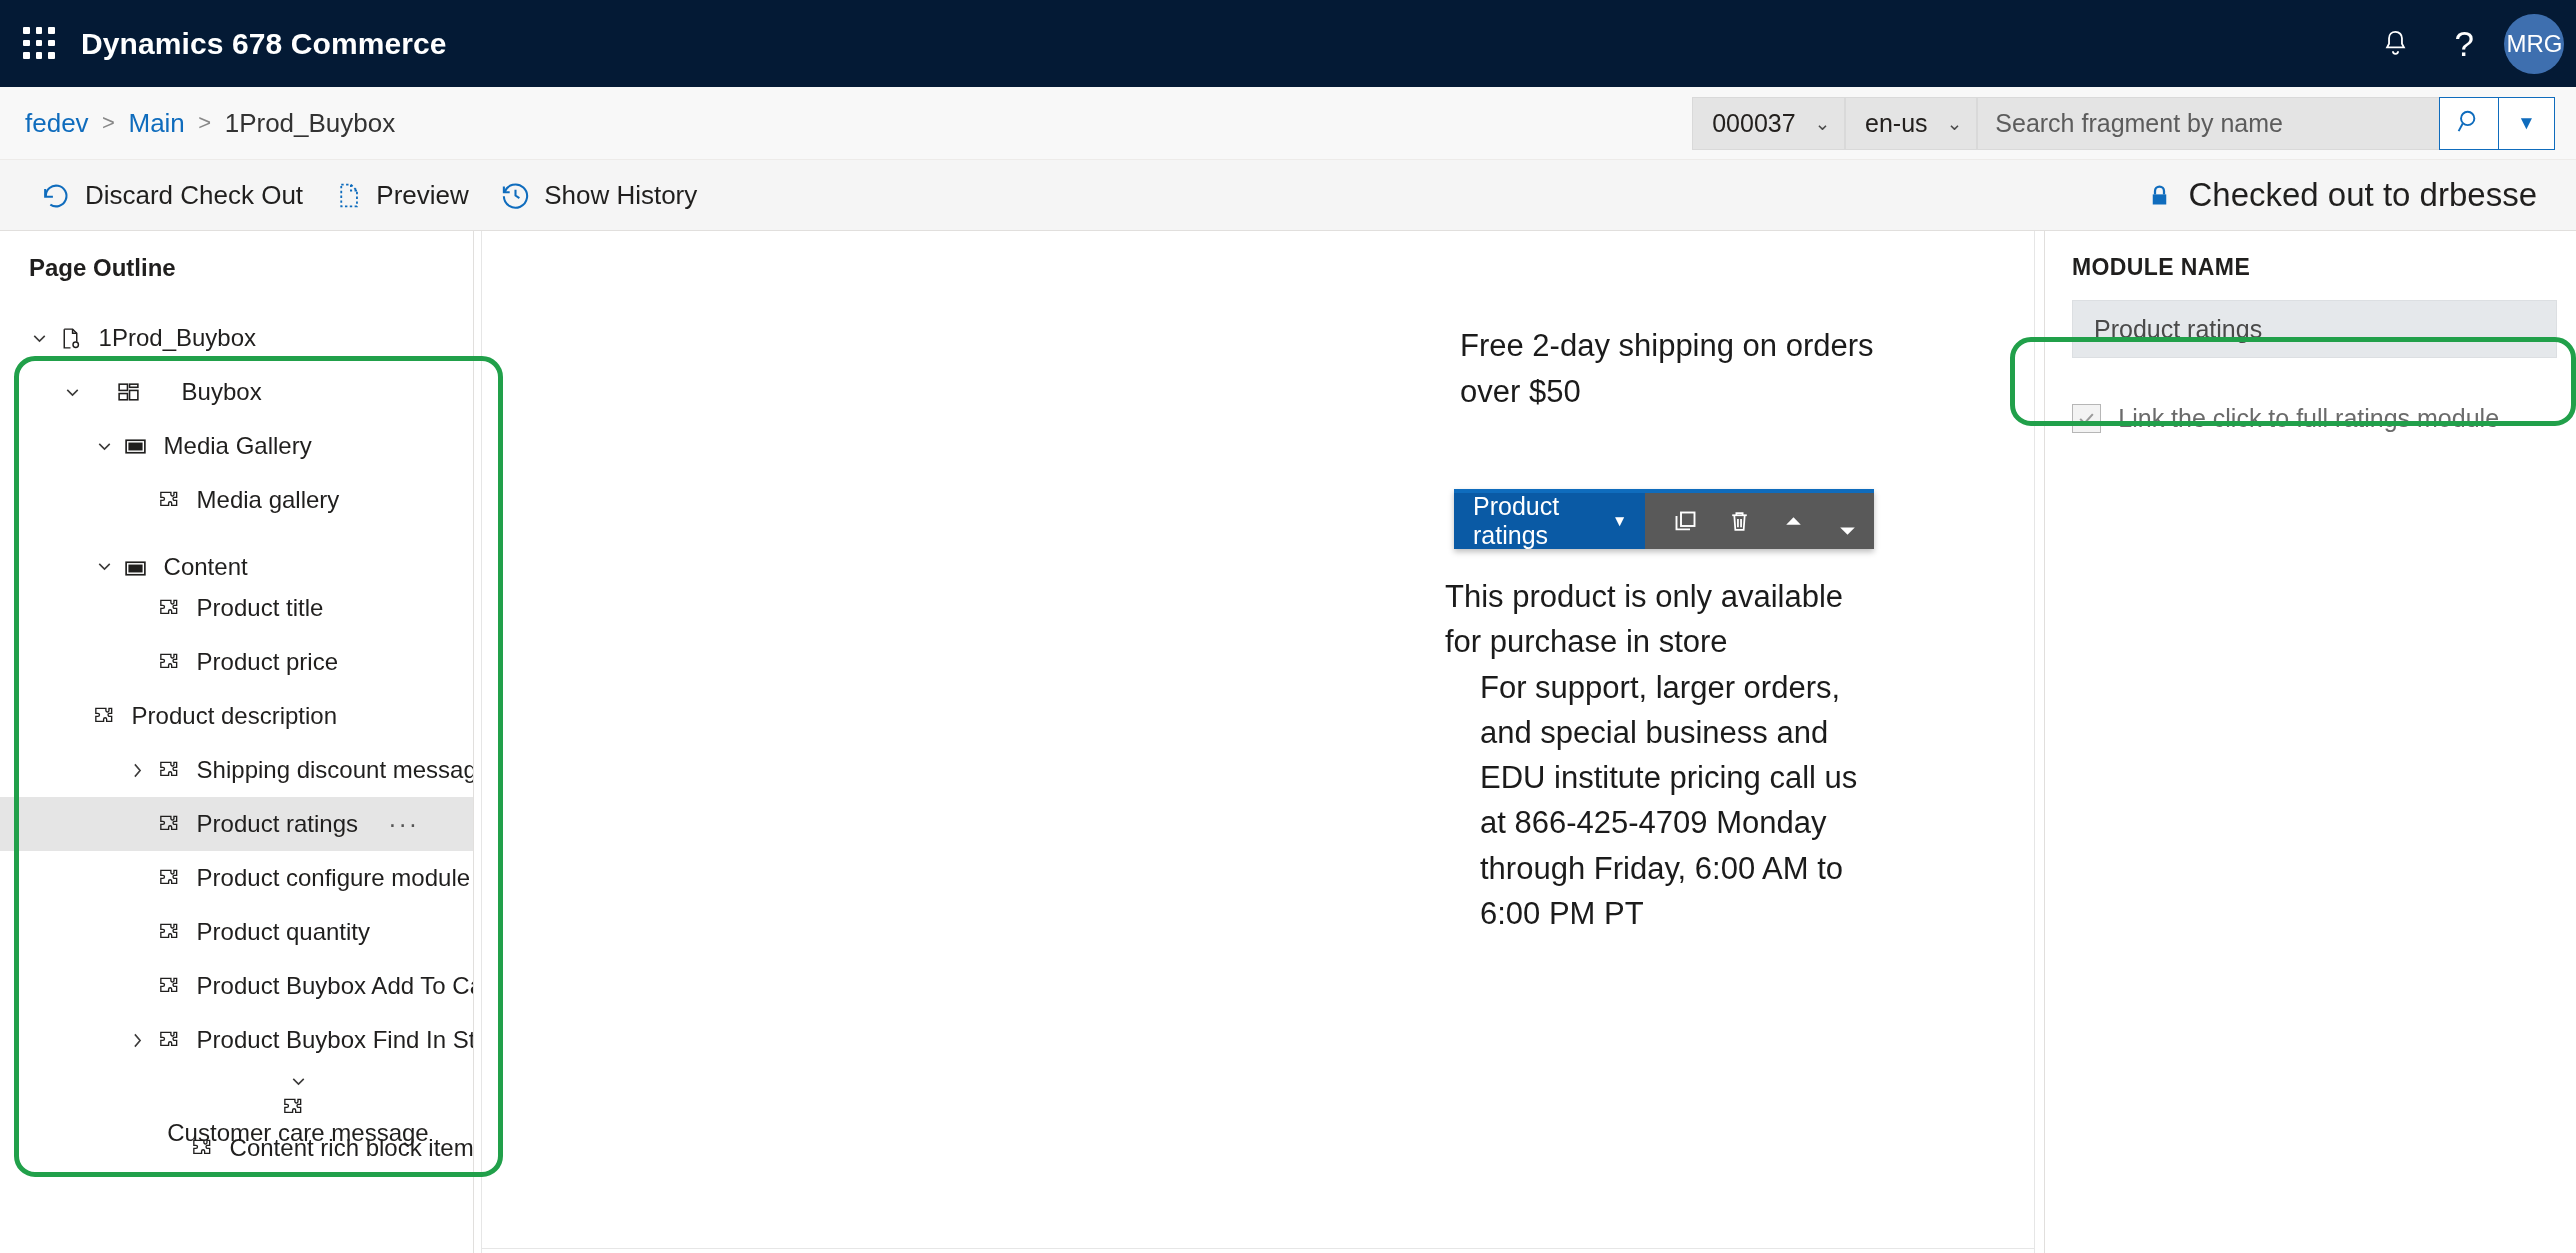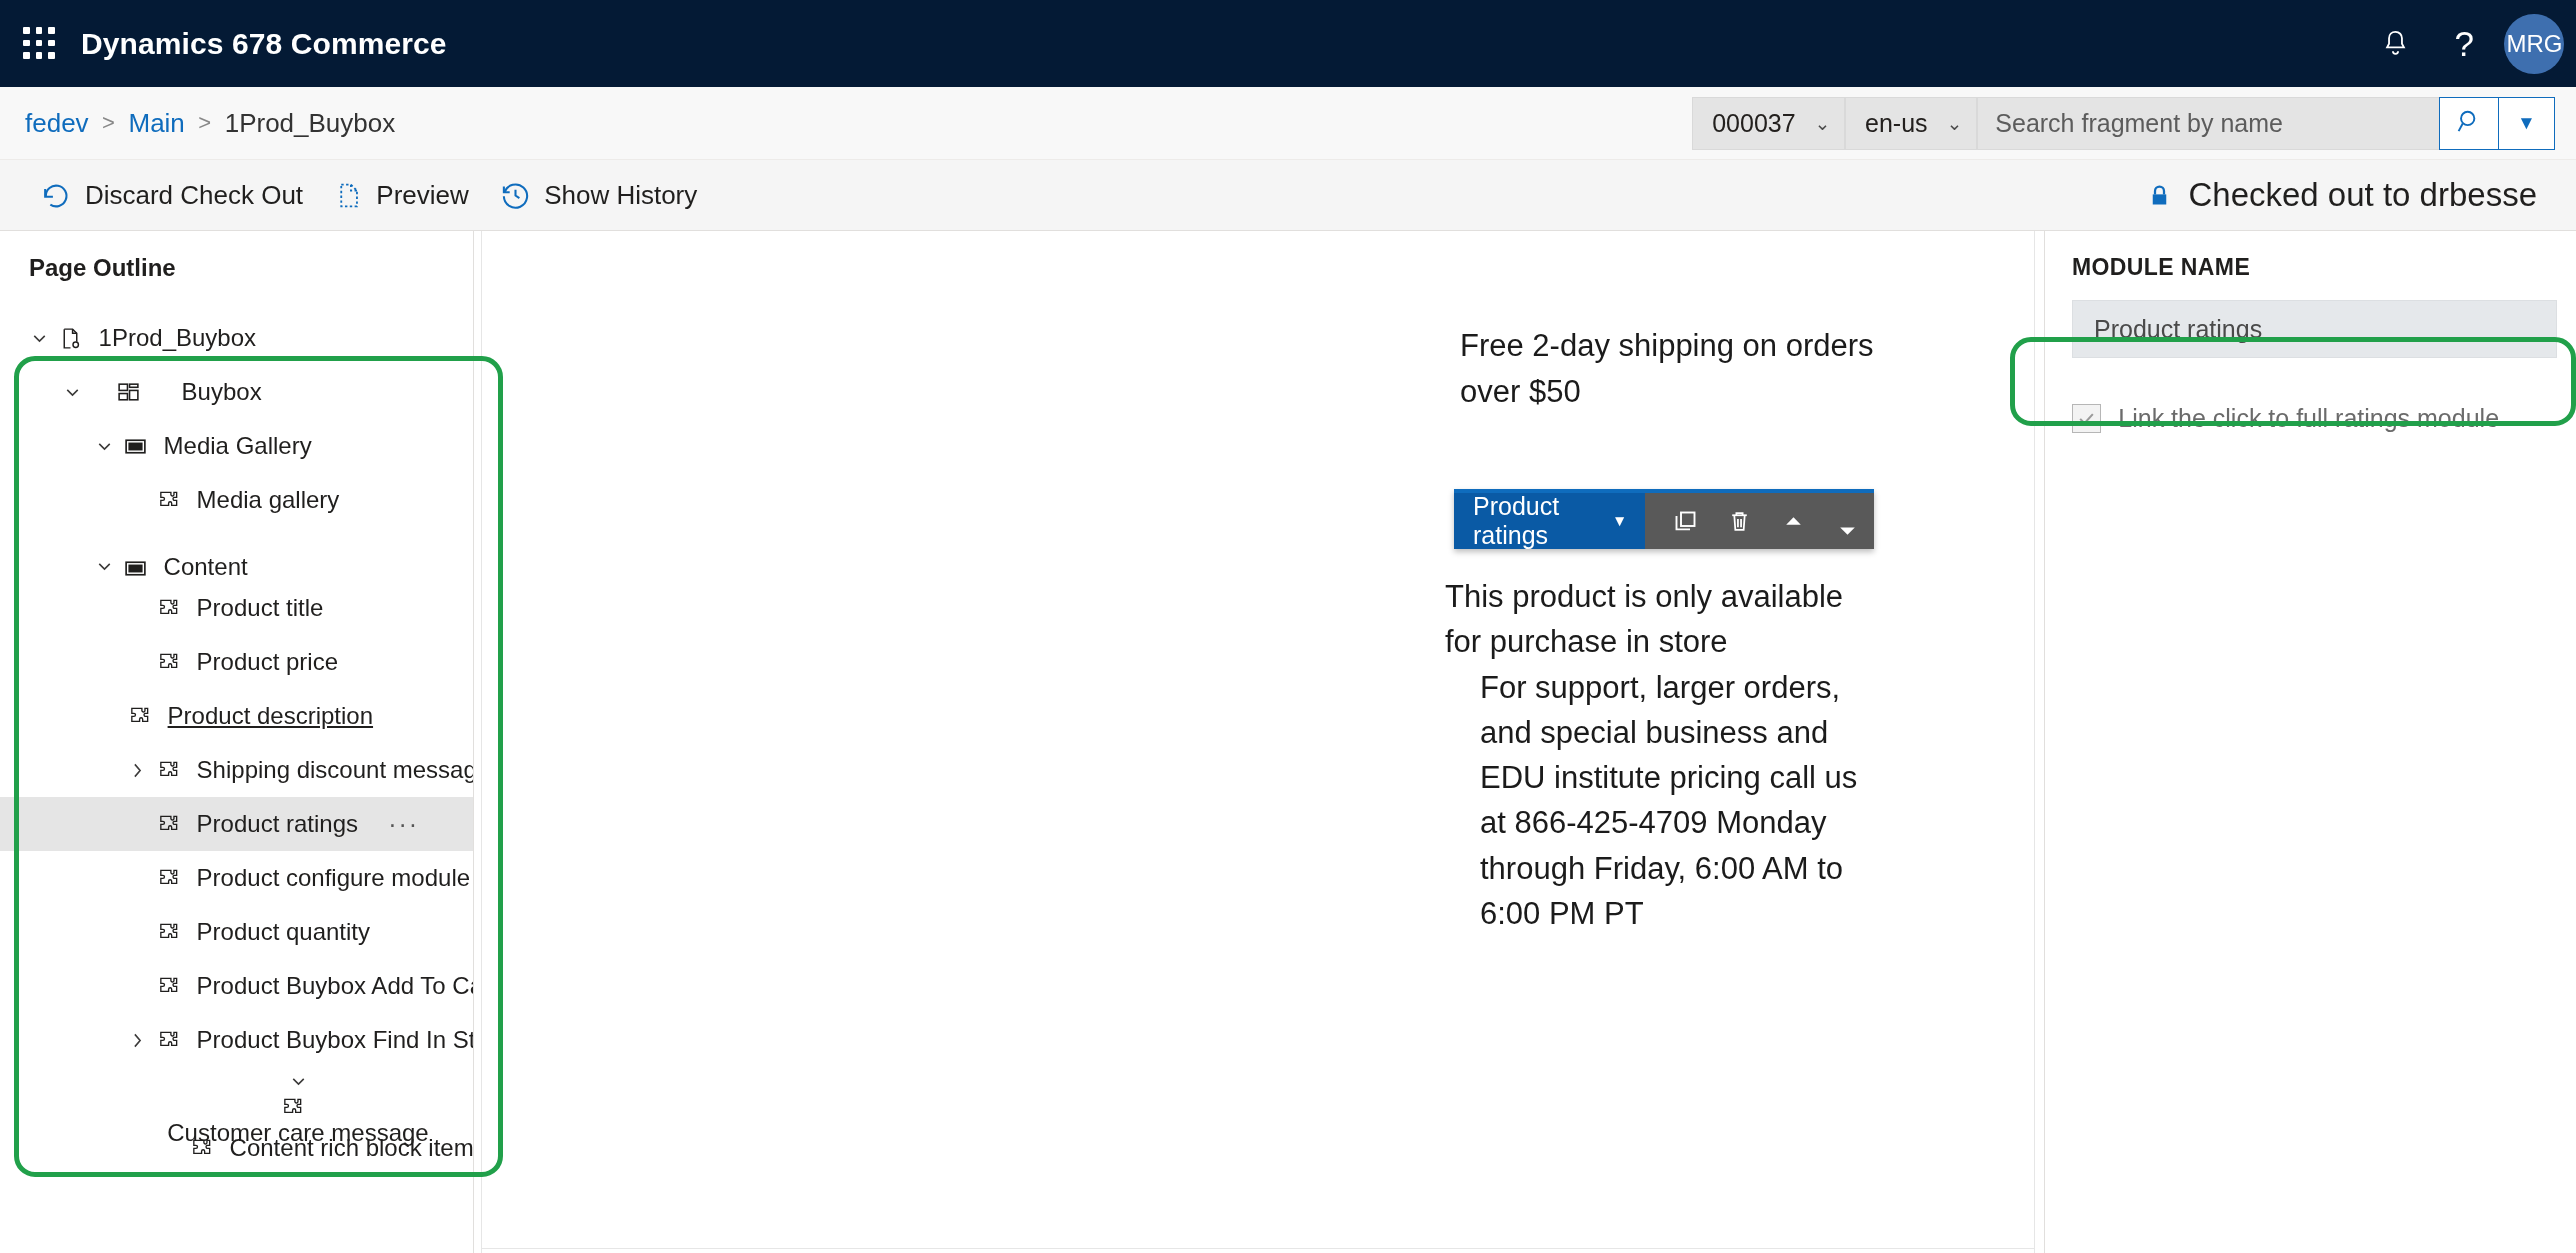--- a/index.html
+++ b/index.html
@@ -390,21 +390,21 @@
             <path d="M6 9l6 6 6-6"></path>
           </svg>
         </span>
         <span class="nico">
           <svg width="23" height="23" viewBox="0 0 24 24" fill="none" stroke="#201F1E" stroke-width="1.4">
             <path d="M9.5 3.5h5v2.2a1.6 1.6 0 1 0 3.2 0V3.5h2.8v5.2h-2.2a1.6 1.6 0 1 0 0 3.2h2.2v5.2h-5.2v-2.2a1.6 1.6 0 1 0-3.2 0v2.2H4v-5.2h2.2a1.6 1.6 0 1 0 0-3.2H4V3.5h5.5z"></path>
           </svg>
         </span>
         <span class="tlabel">Product price</span>
       </div>
-      <div class="tnode" style="padding-left: 94px; text-decoration: underline;">
+      <div class="tnode" style="padding-left: 58px;">
         <span class="chev empty">
           <svg width="21" height="21" viewBox="0 0 24 24" fill="none" stroke="#3B3A39" stroke-width="1.8">
             <path d="M6 9l6 6 6-6"></path>
           </svg>
         </span>
         <span class="nico">
           <svg width="23" height="23" viewBox="0 0 24 24" fill="none" stroke="#201F1E" stroke-width="1.4">
             <path d="M9.5 3.5h5v2.2a1.6 1.6 0 1 0 3.2 0V3.5h2.8v5.2h-2.2a1.6 1.6 0 1 0 0 3.2h2.2v5.2h-5.2v-2.2a1.6 1.6 0 1 0-3.2 0v2.2H4v-5.2h2.2a1.6 1.6 0 1 0 0-3.2H4V3.5h5.5z"></path>
           </svg>
         </span>

